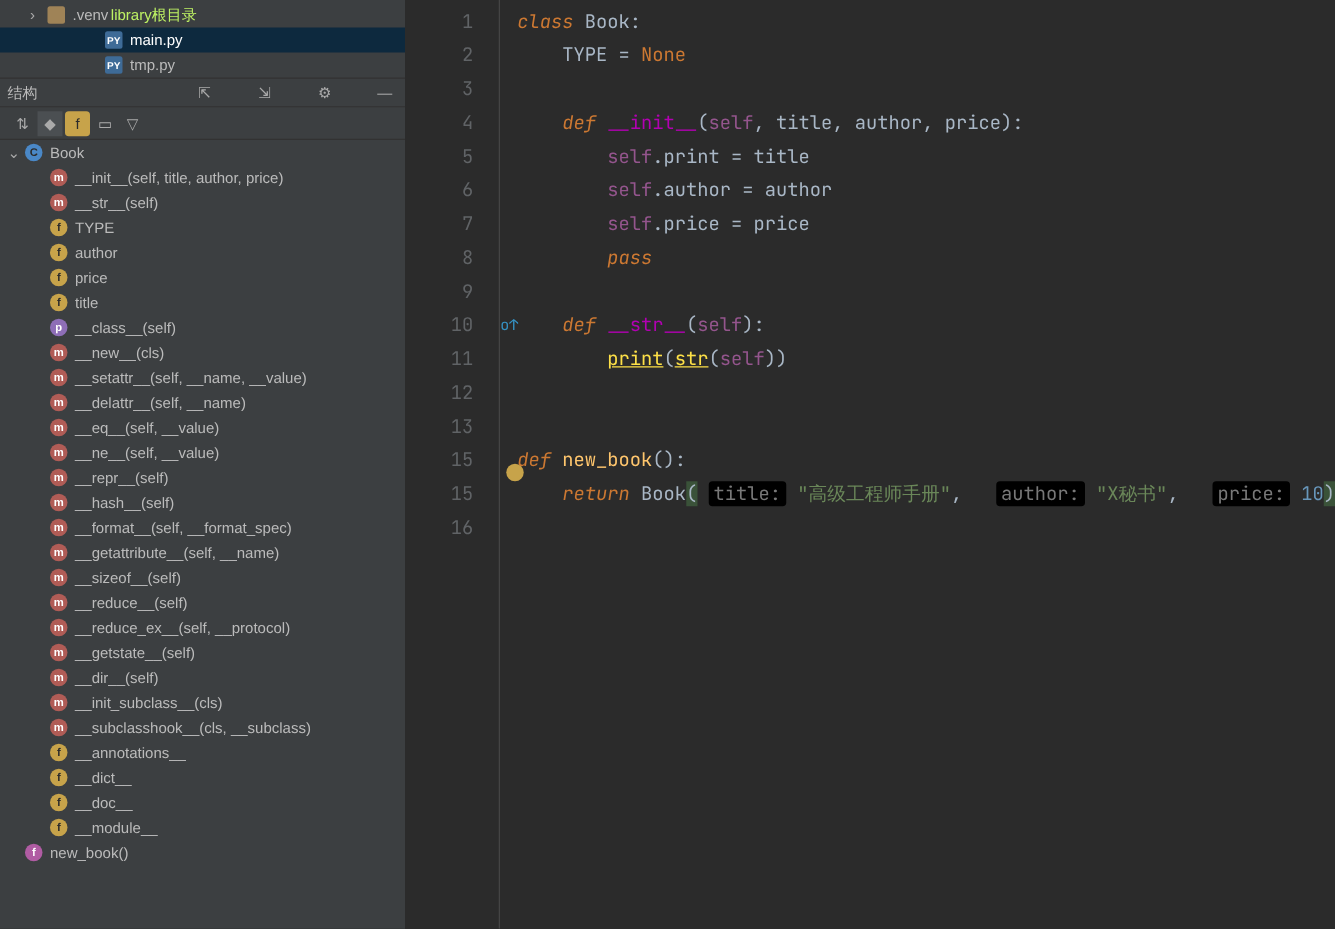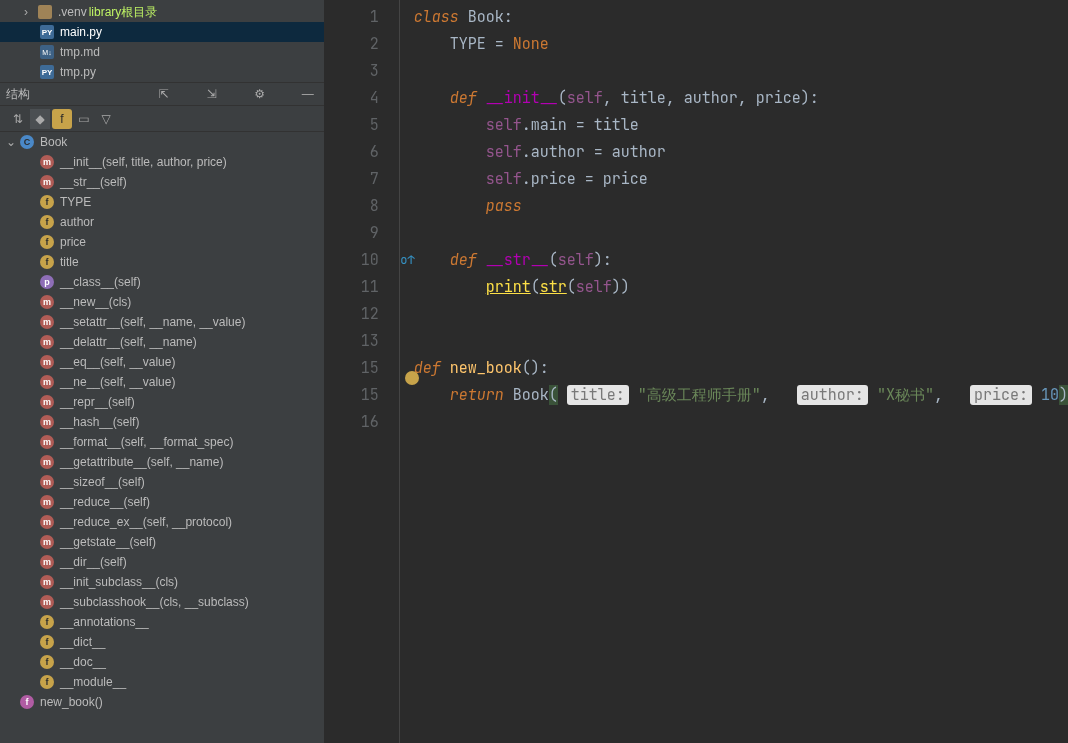--- a/index.html
+++ b/index.html
@@ -29,21 +29,21 @@
   }
   .file-item.level2 { padding-left:40px; }
   .file-item.selected { background:#0d293e; color:#fff;}
   .icon {
     width:14px; height:14px; margin-right:6px;
     display:inline-flex; align-items:center; justify-content:center;
     font-size:10px;
   }
   .chevron { width:12px; color:#aaa; margin-right:2px;}
   .folder-icon { background:#9f8357; border-radius:2px;}
-  .py-icon { width:14px;height:14px; background:#3e6b97; border-radius:2px; color:#fff; font-size:8px; font-weight:bold;}
+  .py-icon { width:14px;height:14px; background:#3e6b97; border-radius:2px; color:#fff; font-size:8px; font-weight:bold;margin-left:44px;}
   .md-icon { width:14px;height:14px; background:#3d6185; border-radius:2px; color:#fff; font-size:7px;}
   .img-icon { width:14px;height:14px; border:1px solid #888; border-radius:2px;}
   .dim { color:#bef264; margin-left:2px;}
   .structure-header {
     height:24px; background:#3c3f41; border-top:1px solid #323232; border-bottom:1px solid #323232;
     display:flex; align-items:center; padding:0 6px; color:#bbb;gap:26px;
   }
   .structure-header .spacer { flex:1; }
   .tool-btn {
     width:20px; height:20px; display:flex; align-items:center; justify-content:center;
@@ -90,43 +90,39 @@
   }
   .kw { color:#cc7832;font-style:italic; }
   .cls { color:#a9b7c6; }
   .fn { color:#ffc66d; }
   .dunder { color:#b200b2; }
   .self { color:#94558d; }
   .builtin { color:#fde047;text-decoration:underline; }
   .none { color:#cc7832; }
   .num { color:#6897bb; }
   .str { color:#6a8759; }
-  .paramhint { color:#787878; background:#e5e5e5; padding:0 4px; border-radius:3px;}
+  .paramhint { color:#787878; background:#000000; padding:0 4px; border-radius:3px;}
   .close-paren-hl { background:#3a5239; }
   .open-paren-hl { background:#3a5239; }
 </style>
 </head>
 <body>
 
 <div class="left-panel">
 
   <div class="file-tree">
     <div class="file-item">
       <span class="chevron">›</span>
       <span class="icon folder-icon"></span>
       <span>.venv</span>
       <span class="dim">library根目录</span>
     </div>
     <div class="file-item level2 selected">
       <span class="icon py-icon">PY</span>
       <span>main.py</span>
-    </div>
-    <div class="file-item level2">
-      <span class="icon md-icon">M↓</span>
-      <span>tmp.md</span>
     </div>
     <div class="file-item level2">
       <span class="icon py-icon">PY</span>
       <span>tmp.py</span>
     </div>
   </div>
 
   <div class="structure-header">
     <span>结构</span>
     <span class="spacer"></span>
@@ -287,21 +283,21 @@
         <div class="ln">15</div>
         <div class="ln">16</div>
       </div>
     <div class="override-mark">o↑</div>
     <div class="bulb"></div>
   </div>
   <div class="code"><span class="kw">class </span><span class="cls">Book</span><span>:</span>
 <span>    TYPE = </span><span class="none">None</span>
 
 <span>    </span><span class="kw">def </span><span class="dunder">__init__</span><span>(</span><span class="self">self</span><span>, title, author, price):</span>
-<span>        </span><span class="self">self</span><span>.main = title</span>
+<span>        </span><span class="self">self</span><span>.print = title</span>
 <span>        </span><span class="self">self</span><span>.author = author</span>
 <span>        </span><span class="self">self</span><span>.price = price</span>
 <span>        </span><span class="kw">pass</span>
 
 <span>    </span><span class="kw">def </span><span class="dunder">__str__</span><span>(</span><span class="self">self</span><span>):</span>
 <span>        </span><span class="builtin">print</span><span>(</span><span class="builtin">str</span><span>(</span><span class="self">self</span><span>))</span>
 
 
 <span class="kw">def </span><span class="fn">new_book</span><span>():</span>
 <span>    </span><span class="kw">return </span><span>Book</span><span class="open-paren-hl">(</span> <span class="paramhint">title:</span> <span class="str">"高级工程师手册"</span><span>,</span>   <span class="paramhint">author:</span> <span class="str">"X秘书"</span><span>,</span>   <span class="paramhint">price:</span> <span class="num">10</span><span class="close-paren-hl">)</span>

